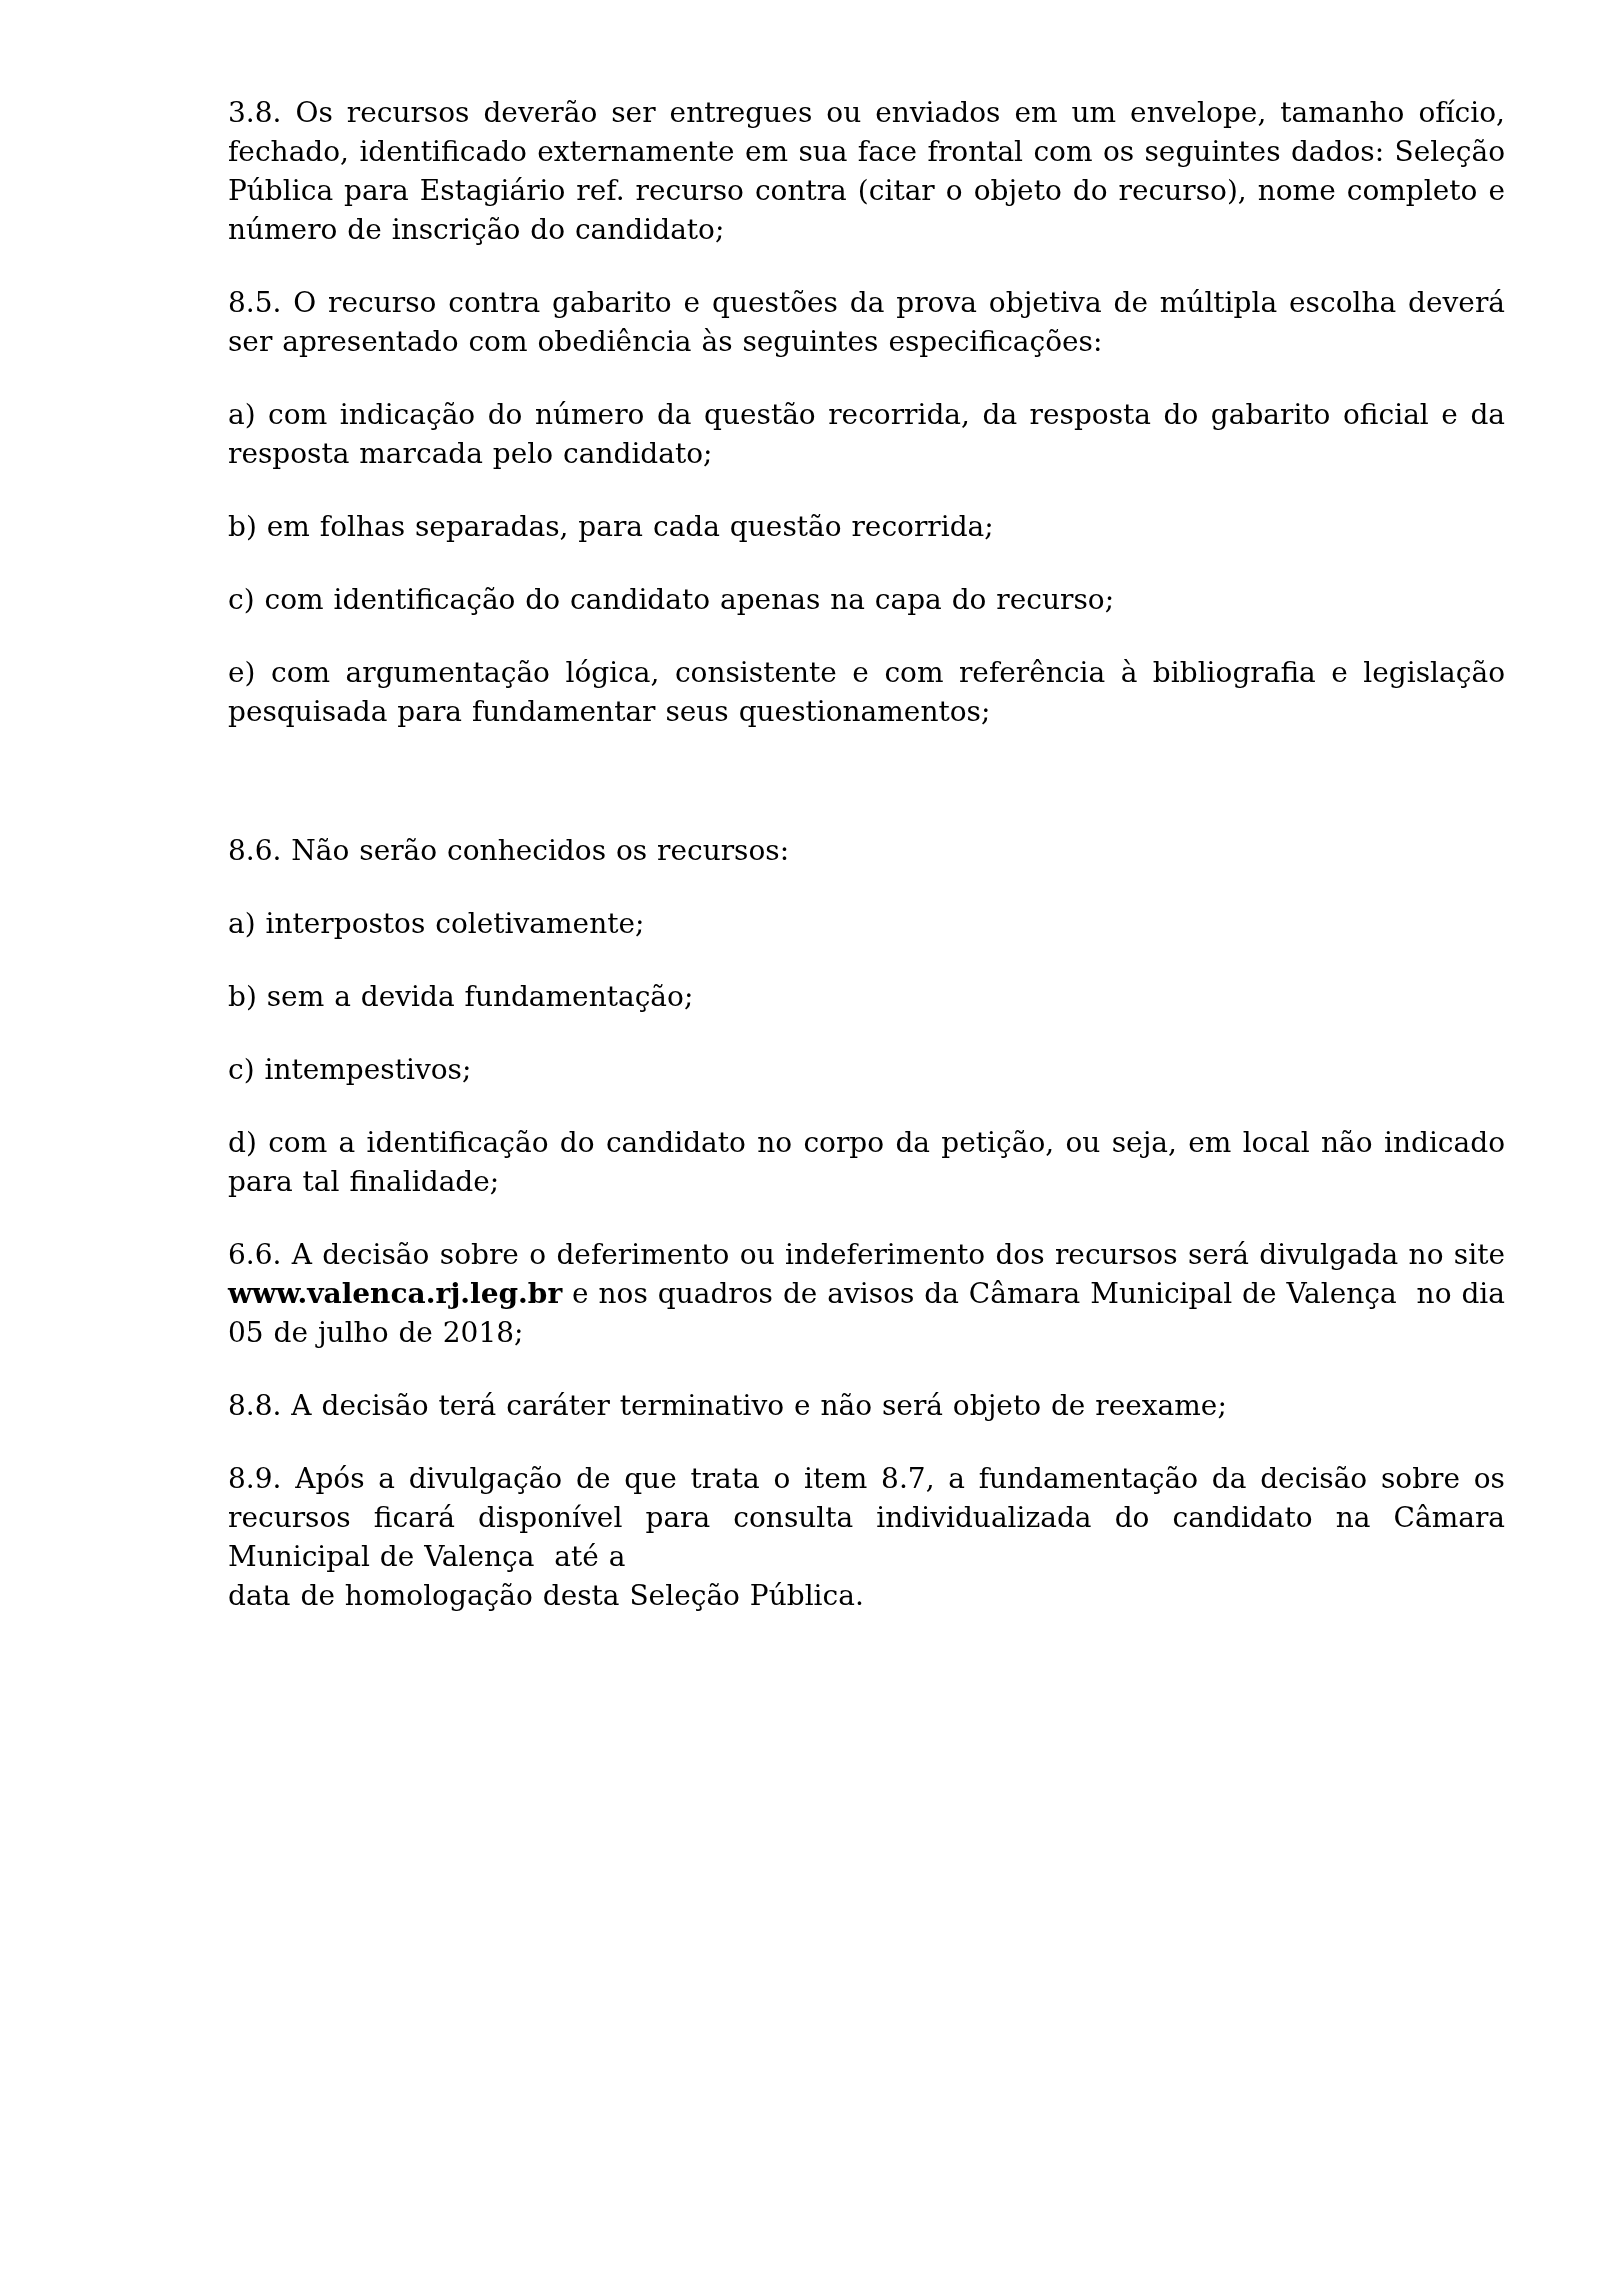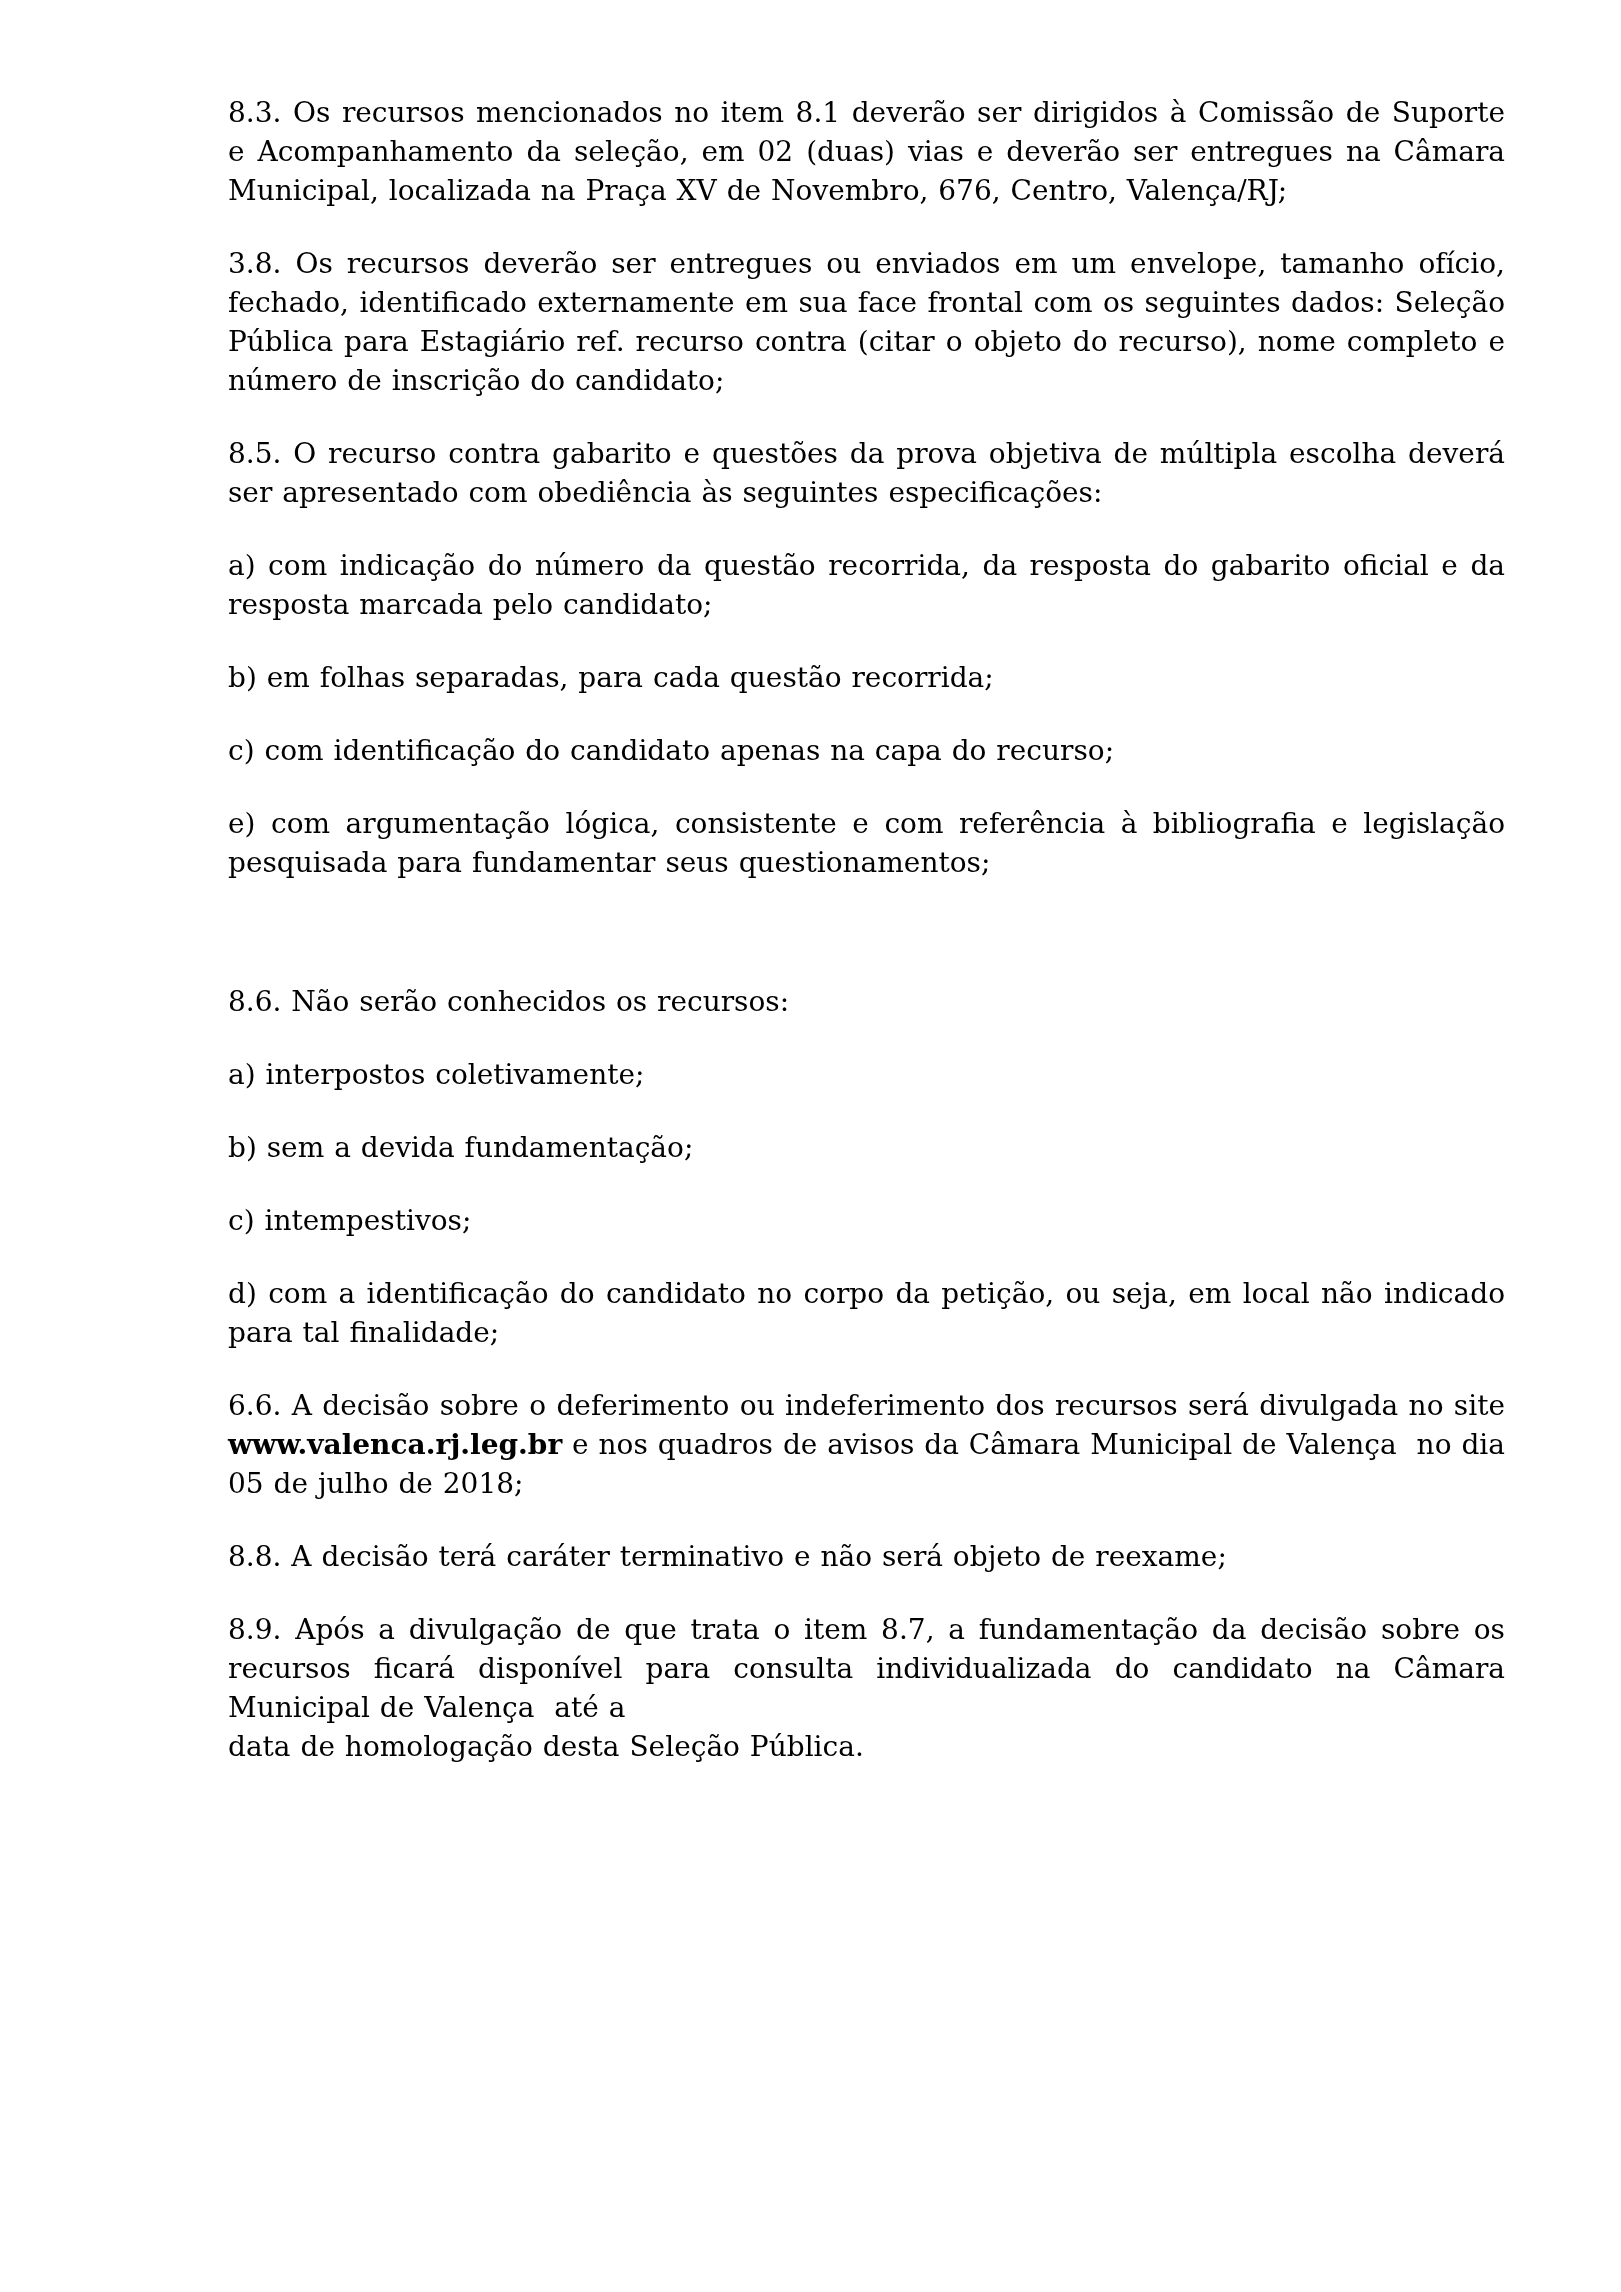--- a/index.html
+++ b/index.html
@@ -31,21 +31,20 @@
   }
   .para strong {
     font-weight: bold;
   }
 </style>
 </head>
 <body>
 
 <div class="page">
 
-  <p class="para">8.3. Os recursos mencionados no item 8.1 deverão ser dirigidos à Comissão de Suporte e Acompanhamento da seleção, em 02 (duas) vias e deverão ser entregues na Câmara Municipal, localizada na Praça XV de Novembro, 676, Centro, Valença/RJ;</p>
 
   <p class="para">3.8. Os recursos deverão ser entregues ou enviados em um envelope, tamanho ofício, fechado, identificado externamente em sua face frontal com os seguintes dados: Seleção Pública para Estagiário ref. recurso contra (citar o objeto do recurso), nome completo e número de inscrição do candidato;</p>
 
   <p class="para">8.5. O recurso contra gabarito e questões da prova objetiva de múltipla escolha deverá ser apresentado com obediência às seguintes especificações:</p>
 
   <p class="para">a) com indicação do número da questão recorrida, da resposta do gabarito oficial e da resposta marcada pelo candidato;</p>
 
   <p class="para">b) em folhas separadas, para cada questão recorrida;</p>
 
   <p class="para">c) com identificação do candidato apenas na capa do recurso;</p>

